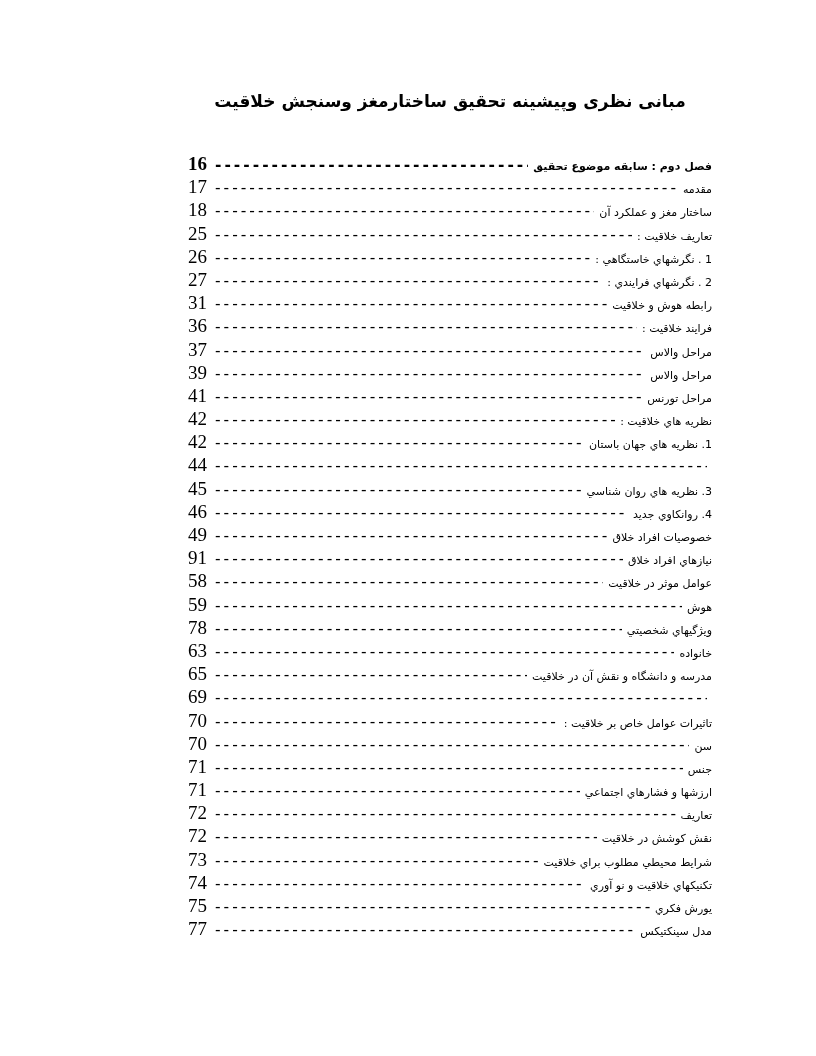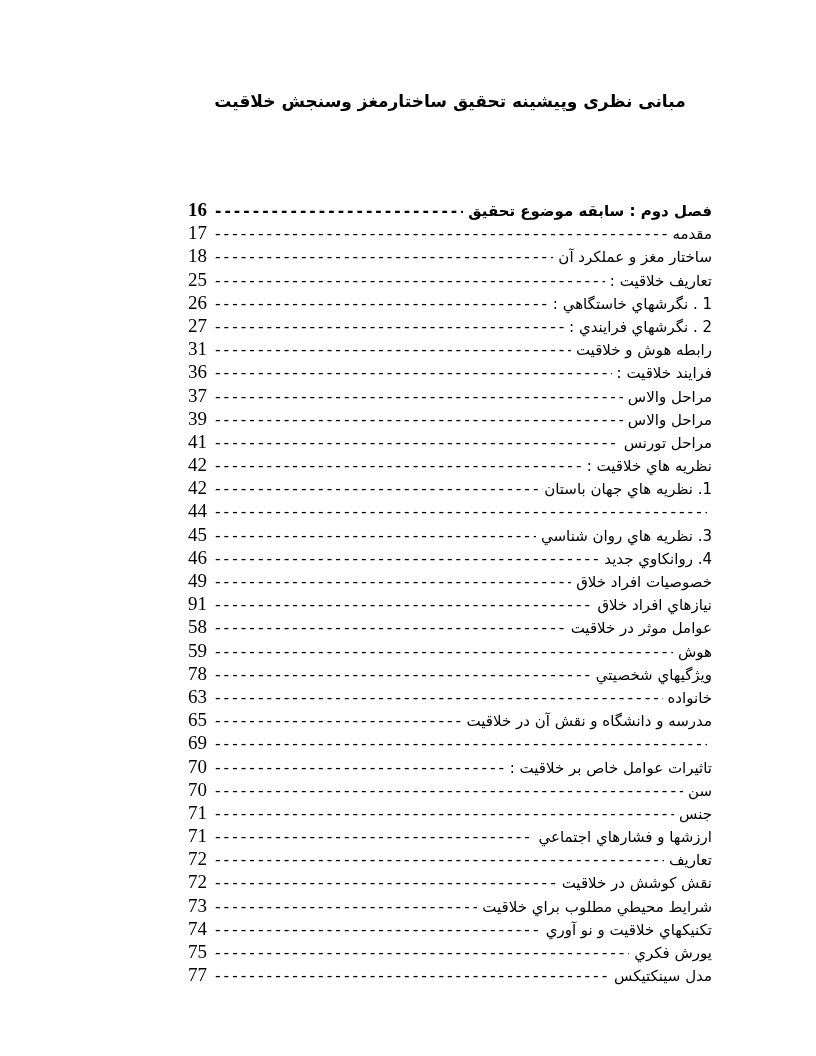--- a/index.html
+++ b/index.html
@@ -40,21 +40,21 @@
   .toc-row {
     display: flex;
     direction: rtl;
     align-items: baseline;
     height: 23.2px;
     line-height: 23.2px;
     white-space: nowrap;
   }
   .entry-label {
     font-family: "DejaVu Sans", sans-serif;
-    font-size: 15px;
+    font-size: 11px;
     letter-spacing: 2.5px;
     direction: rtl;
     flex: 0 0 auto;
   }
   .leader {
     flex: 1 1 auto;
     overflow: hidden;
     direction: ltr;
     text-align: left;
     font-family: "DejaVu Sans", sans-serif;
@@ -63,21 +63,20 @@
     margin: 0 5px;
     min-width: 0;
   }
   .page-num {
     flex: 0 0 auto;
     direction: ltr;
     font-family: "Liberation Serif", "DejaVu Serif", serif;
     font-size: 19px;
     min-width: 22px;
     text-align: left;
-    margin-top: 46px;
   }
   .toc-row.bold .entry-label,
   .toc-row.bold .leader,
   .toc-row.bold .page-num {
     font-weight: bold;
   }
 </style>
 </head>
 <body>
 

